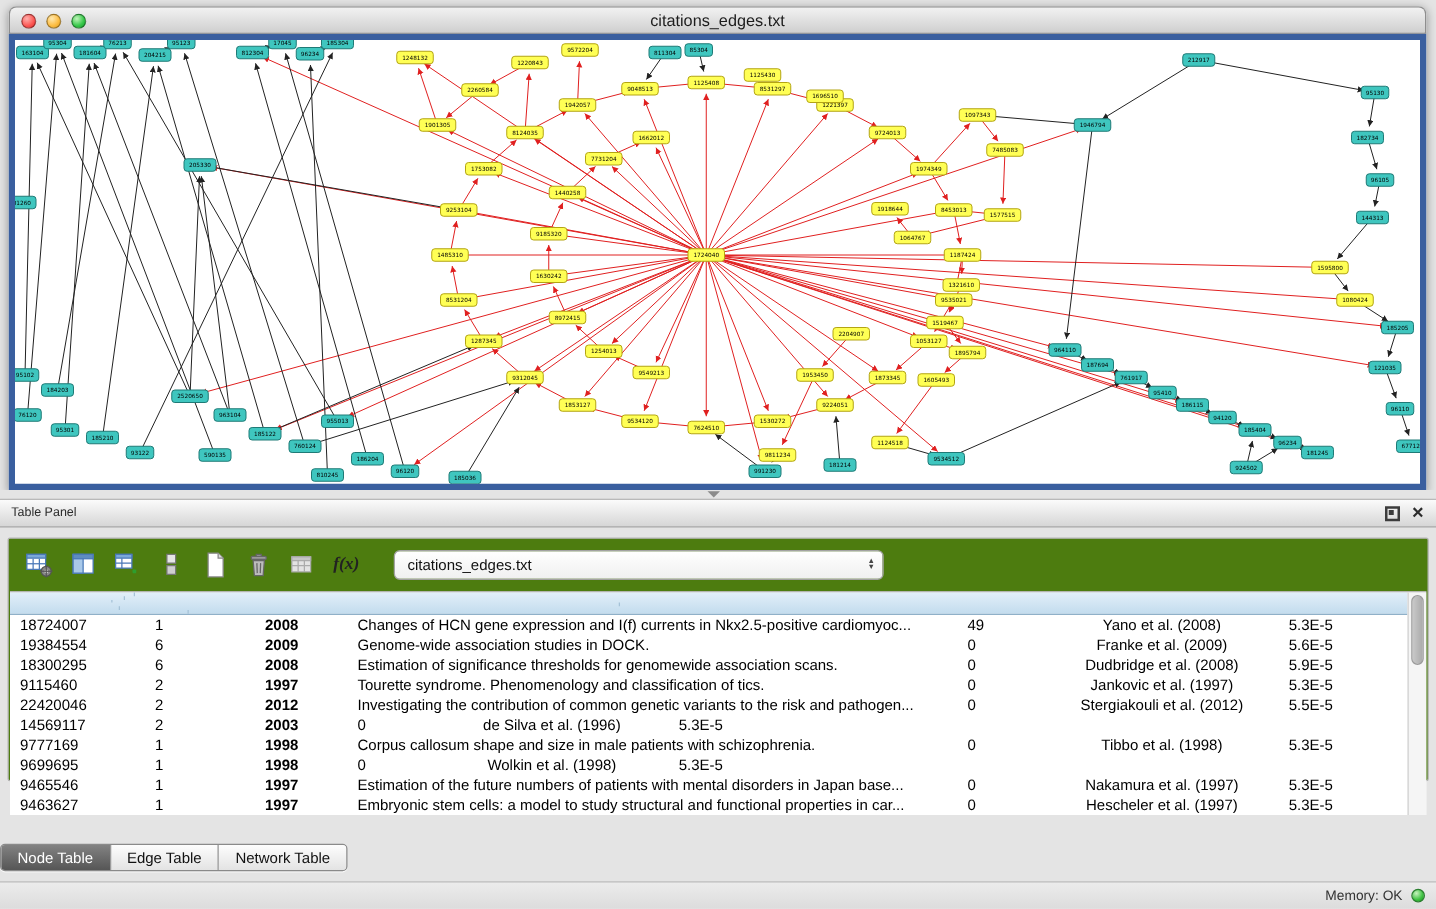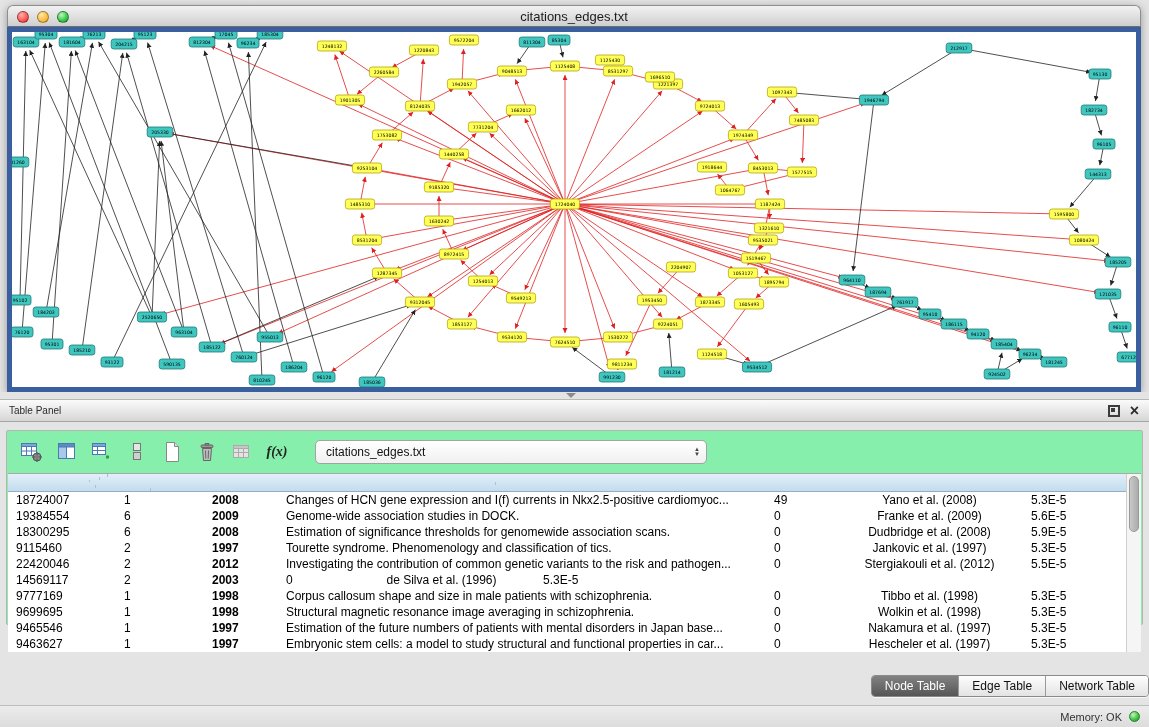--- a/index.html
+++ b/index.html
@@ -30,21 +30,21 @@
   .panel-header { position:absolute; left:0; top:399px; width:1149px; height:23px;
     background:linear-gradient(#fbfbfb,#d6d6d6); border-top:1px solid #b9b9b9; border-bottom:1px solid #a5a5a5;
     display:flex; align-items:center; }
   .panel-title { font-size:10px; color:#2c2c2c; padding-left:9px; }
   .panel-header-icons { margin-left:auto; display:flex; align-items:center; gap:10px; padding-right:10px; }
   .float-icon { width:12px; height:12px; border:2px solid #3c3c3c; position:relative; }
   .float-icon::after { content:""; position:absolute; left:1px; top:1px; width:4px; height:4px; background:#3c3c3c; }
   .panel-close { font-size:16px; font-weight:bold; color:#2c2c2c; line-height:12px; cursor:default; }
 
   .content-box { position:absolute; left:6px; top:430px; width:1137px; height:195px;
-    background:#86efac; border:1px solid #b4b4b4; border-radius:2px; }
+    background:#4d7c0f; border:1px solid #b4b4b4; border-radius:2px; }
 
   
   .toolbar { height:42px; display:flex; align-items:center; padding-left:12px; gap:9px; }
   .tb-btn { width:26px; height:26px; display:flex; align-items:center; justify-content:center;
     background:transparent; border:0; }
   .dropdown { margin-left:16px; width:392px; height:24px; background:linear-gradient(#ffffff,#f0f0f0);
     border:1px solid #a3a3a3; border-radius:5px; display:flex; align-items:center; padding:0 6px 0 10px; }
   .dd-text { font-size:12px; color:#111; flex:1; }
   .dd-arrows { display:flex; flex-direction:column; line-height:5px; font-size:6px; color:#444; text-align:center; }
 
@@ -65,21 +65,21 @@
   .c4 { width:88px;  padding-left:4px; }
   .c5 { width:143px; text-align:center; }
   .c6 { flex:1; padding-left:30px; }
   .th.c5, .th.c6 { text-align:center; padding-left:0; }
   .th.c0,.th.c1,.th.c2,.th.c3,.th.c4 { padding-left:0; }
   .vscroll { position:absolute; right:0; top:0; bottom:0; width:15px; background:#f5f5f5; border-left:1px solid #cfcfcf; }
   .vthumb { position:absolute; left:2px; top:2px; width:10px; height:56px; border-radius:6px;
     background:linear-gradient(90deg,#c9c9c9,#ababab); border:1px solid #9a9a9a; }
 
   
-  .tab-bar { position:absolute; left:0; top:675px; width:1149px; display:flex; justify-content:flex-end; }
+  .tab-bar { position:absolute; left:0; top:675px; width:1149px; display:flex; justify-content:flex-start; }
   .segmented { display:inline-flex; border:1px solid #8a8a8a; border-radius:4px; overflow:hidden;
     box-shadow:0 1px 0 rgba(255,255,255,.7); }
   .seg { font-size:12px; height:20px; line-height:20px; padding:0 13px; color:#111;
     background:linear-gradient(#fdfdfd,#e3e3e3); border-left:1px solid #9a9a9a; }
   .seg:first-child { border-left:0; }
   .seg.active { background:linear-gradient(#828282,#565656); color:#fff; }
 
   
   .status-bar { position:absolute; left:0; top:705px; width:1149px; height:22px;
     background:linear-gradient(#ececec,#dcdcdc); border-top:1px solid #bdbdbd;
@@ -654,21 +654,20 @@
           <div class="tc c2">1998</div>
           <div class="tc c3">Corpus callosum shape and size in male patients with schizophrenia.</div>
           <div class="tc c4">0</div>
           <div class="tc c5">Tibbo et al. (1998)</div>
           <div class="tc c6">5.3E-5</div>
         </div>
         <div class="trow">
           <div class="tc c0">9699695</div>
           <div class="tc c1">1</div>
           <div class="tc c2">1998</div>
-          <div class="tc c3">Structural magnetic resonance image averaging in schizophrenia.</div>
           <div class="tc c4">0</div>
           <div class="tc c5">Wolkin et al. (1998)</div>
           <div class="tc c6">5.3E-5</div>
         </div>
         <div class="trow">
           <div class="tc c0">9465546</div>
           <div class="tc c1">1</div>
           <div class="tc c2">1997</div>
           <div class="tc c3">Estimation of the future numbers of patients with mental disorders in Japan base...</div>
           <div class="tc c4">0</div>

